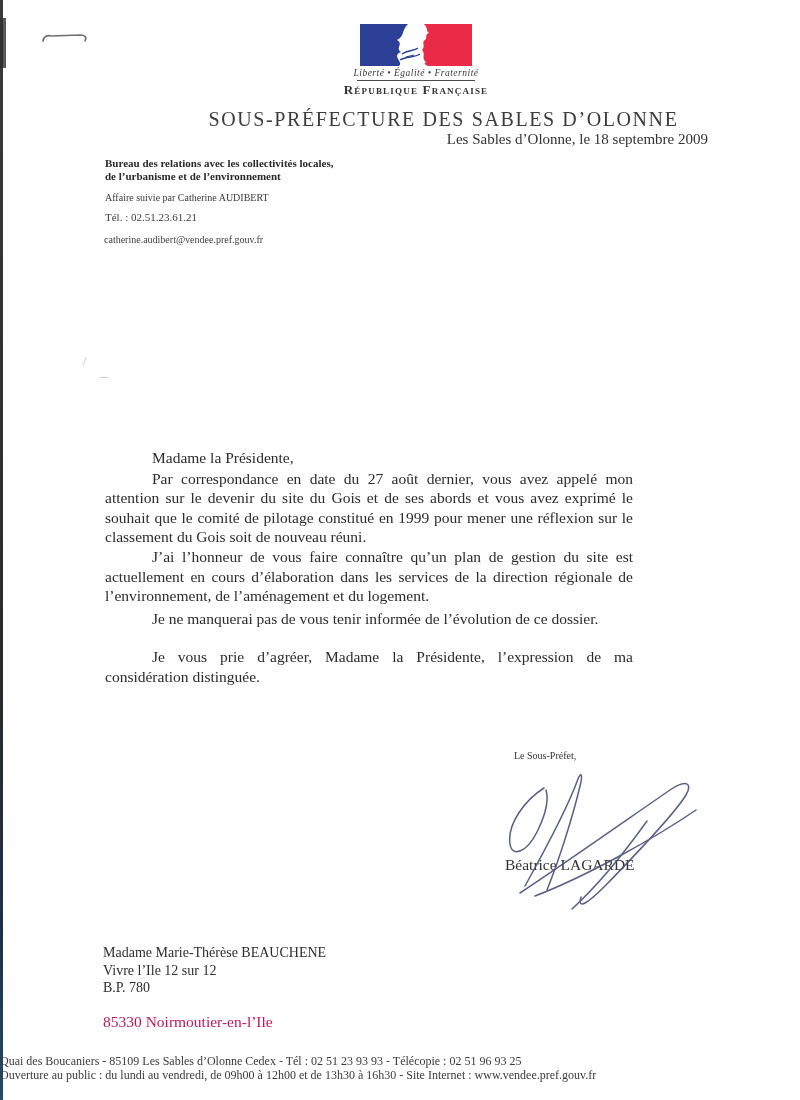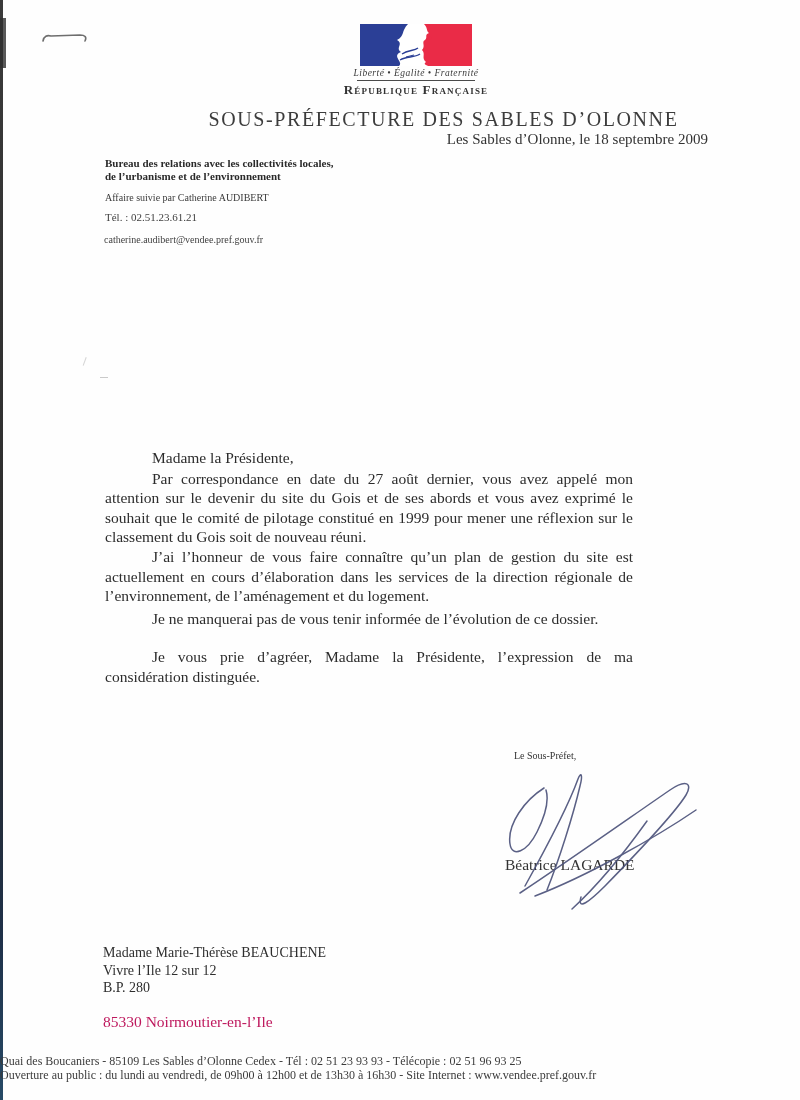--- a/index.html
+++ b/index.html
@@ -119,21 +119,21 @@
       <path d="M33,127 C80,96 148,48 183,24 C199,13 206,17 199,29 C188,47 157,80 118,120 C102,136 90,145 94,131"></path>
       <path d="M48,130 C100,110 168,72 209,44"></path>
       <path d="M160,55 C135,90 108,122 85,143"></path>
     </g>
   </svg>
   <div class="sig-name">Béatrice LAGARDE</div>
 
   <div class="recipient">
     <div>Madame Marie-Thérèse BEAUCHENE</div>
     <div>Vivre l’Ile 12 sur 12</div>
-    <div>B.P. 280</div>
+    <div>B.P. 780</div>
   </div>
   <div class="recipient-city">85330 Noirmoutier-en-l’Ile</div>
 
   <div class="footer">
     <div>Quai des Boucaniers - 85109 Les Sables d’Olonne Cedex - Tél : 02 51 23 93 93 - Télécopie : 02 51 96 93 25</div>
     <div>Ouverture au public : du lundi au vendredi, de 09h00 à 12h00 et de 13h30 à 16h30 - Site Internet : www.vendee.pref.gouv.fr</div>
   </div>
 
 </div>
 

